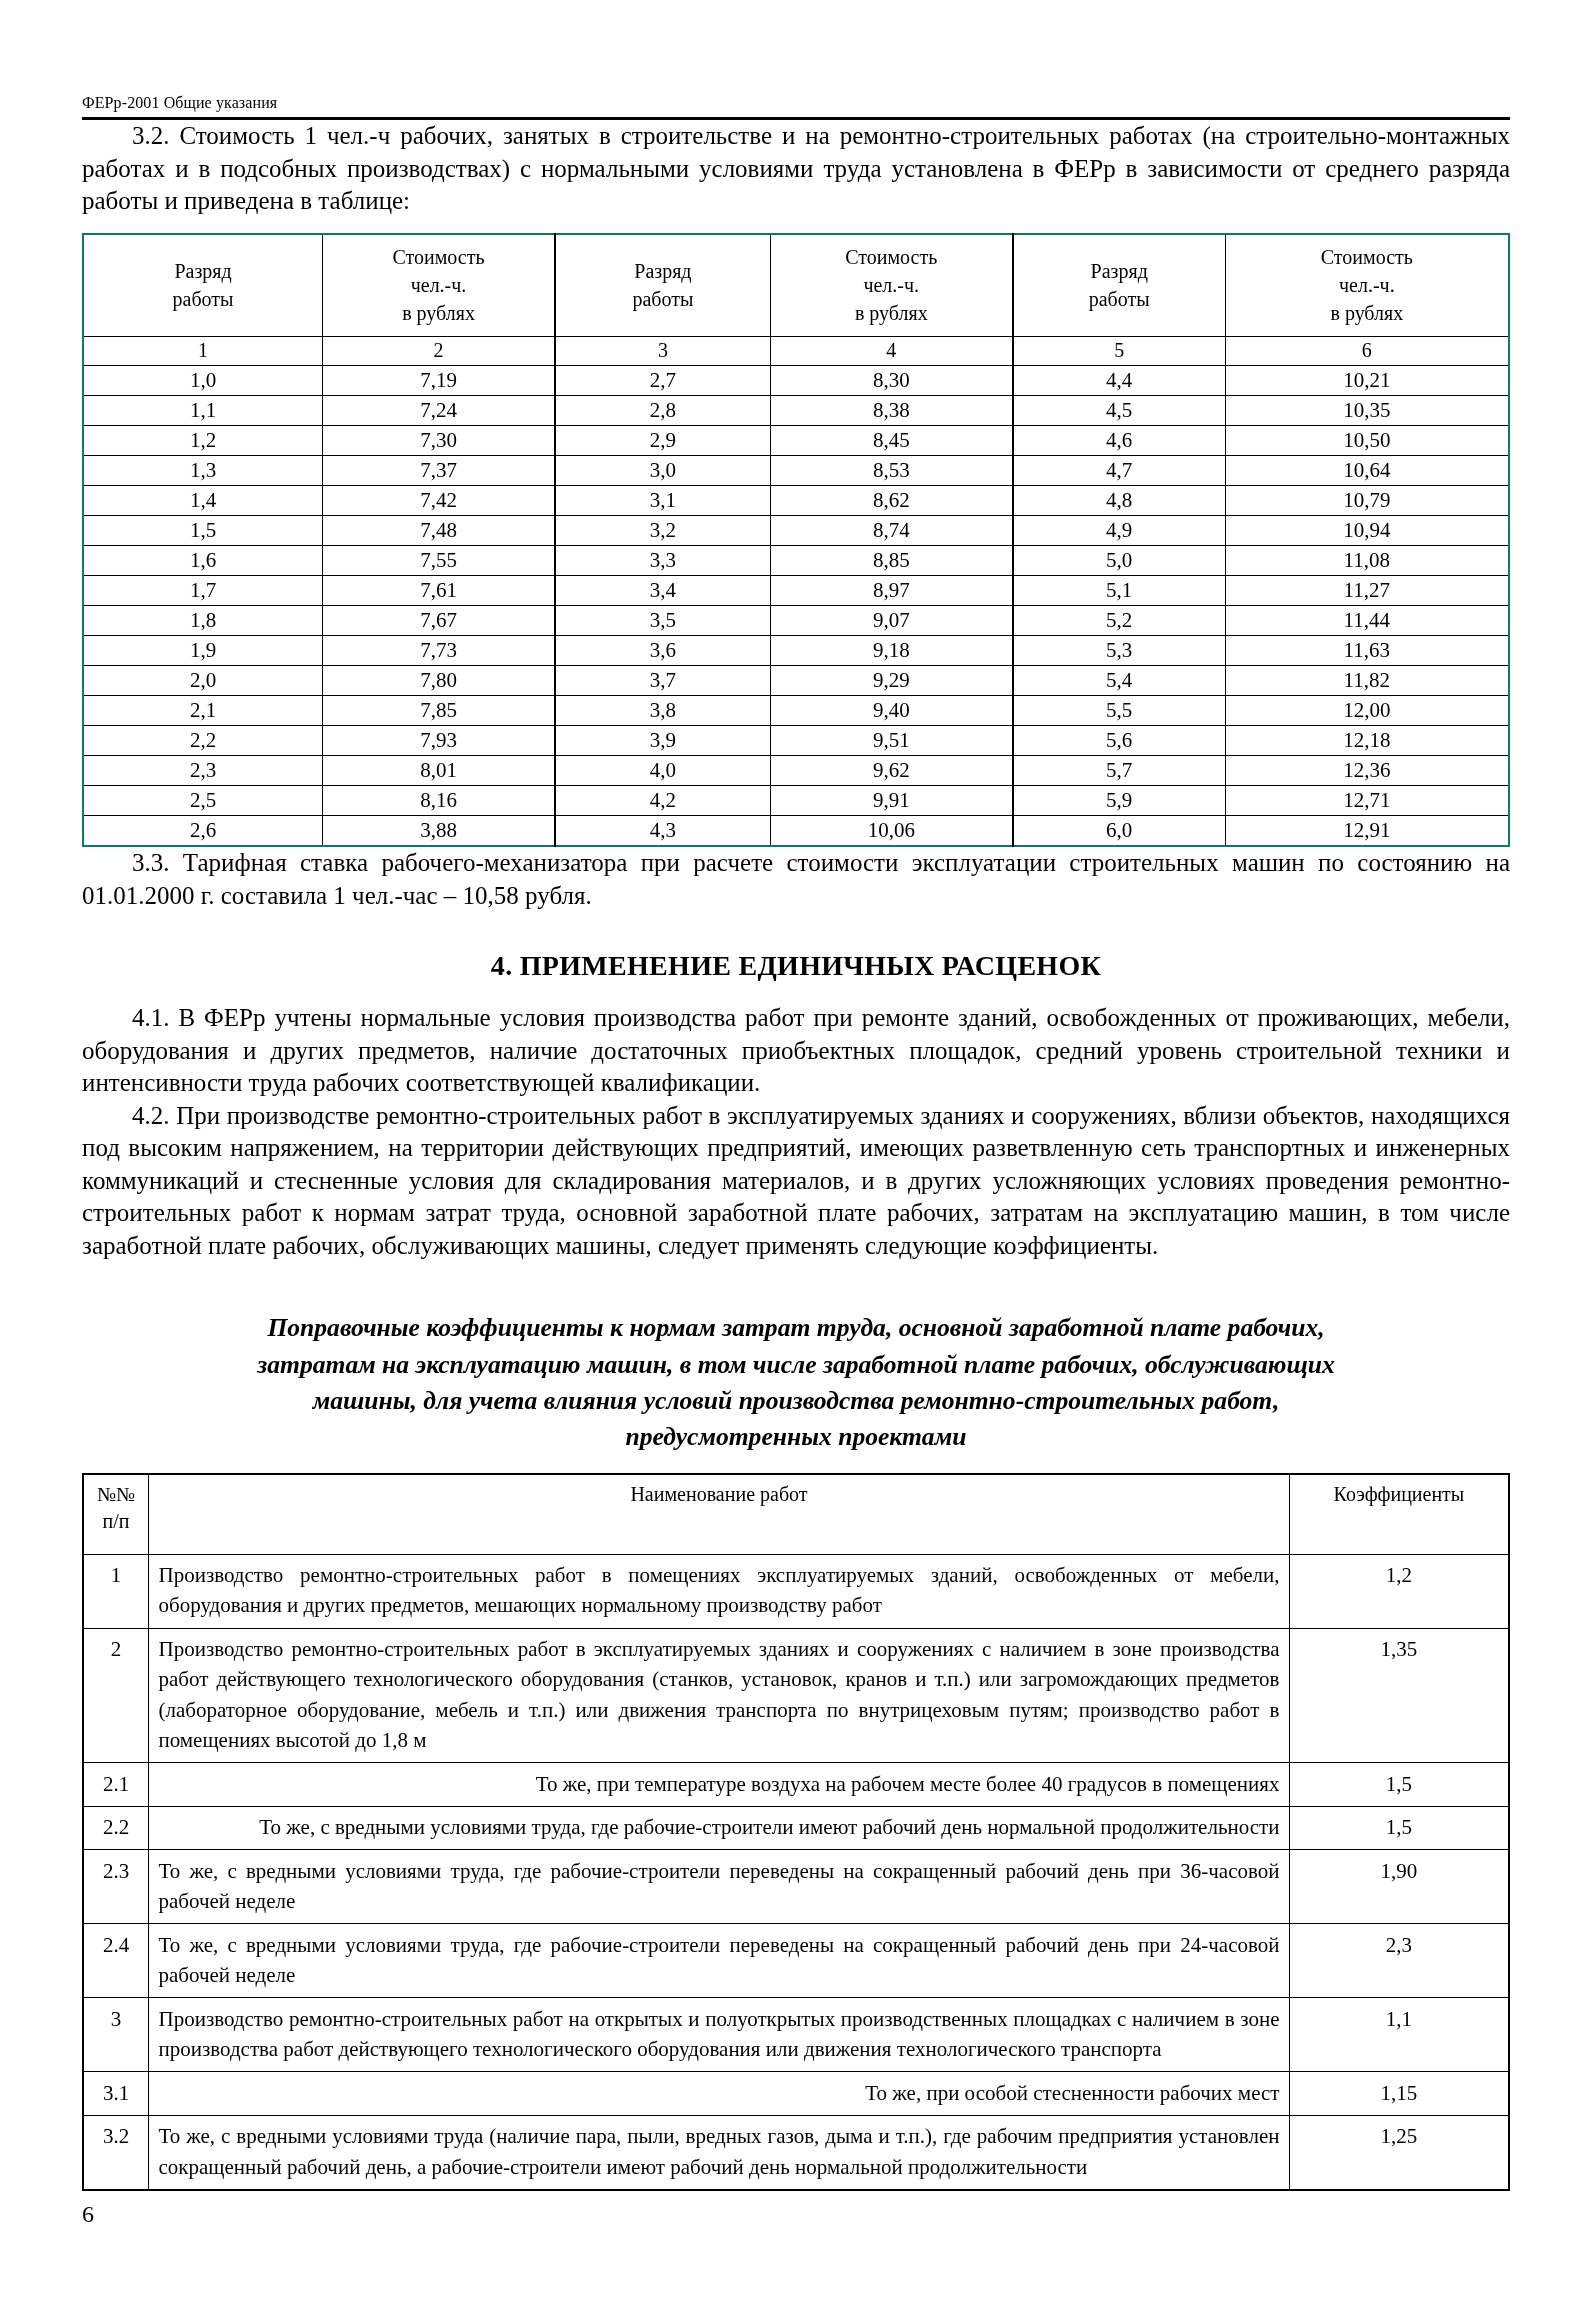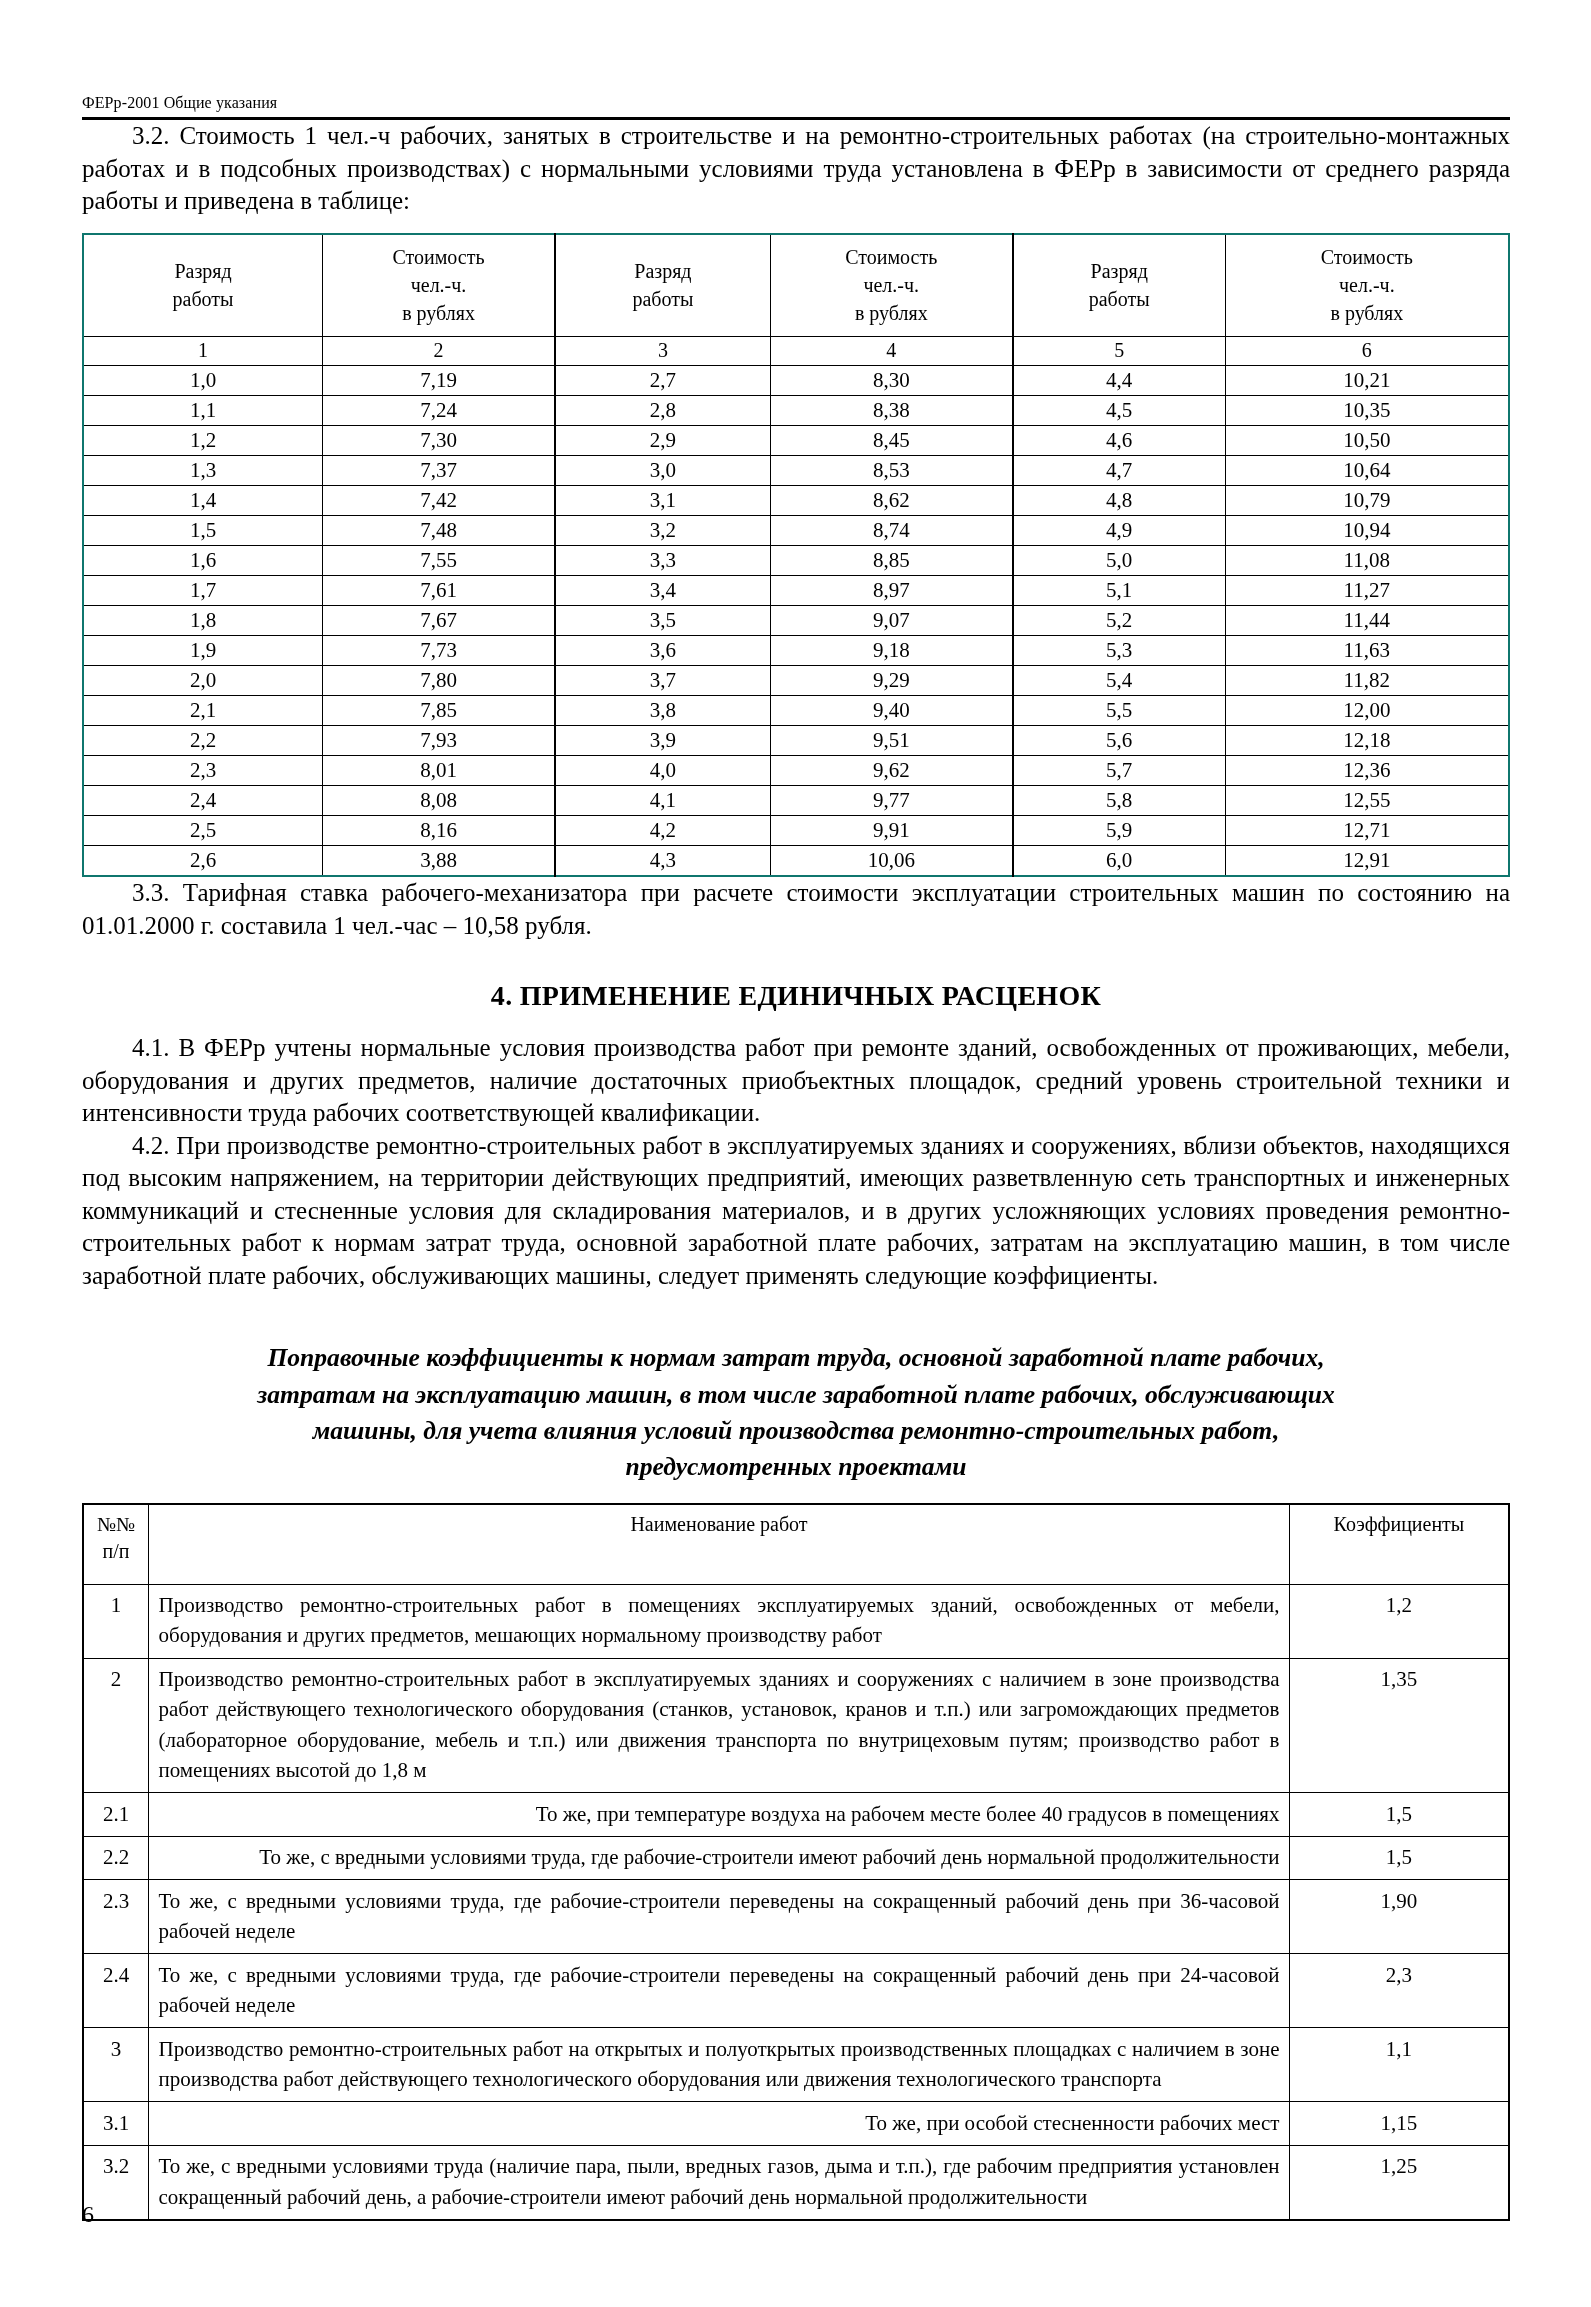--- a/index.html
+++ b/index.html
@@ -320,28 +320,20 @@
           </tr>
           <tr>
             <td>2,3</td>
             <td>8,01</td>
             <td class="grp-sep">4,0</td>
             <td>9,62</td>
             <td class="grp-sep">5,7</td>
             <td>12,36</td>
           </tr>
           <tr>
-            <td>2,4</td>
-            <td>8,08</td>
-            <td class="grp-sep">4,1</td>
-            <td>9,77</td>
-            <td class="grp-sep">5,8</td>
-            <td>12,55</td>
-          </tr>
-          <tr>
             <td>2,5</td>
             <td>8,16</td>
             <td class="grp-sep">4,2</td>
             <td>9,91</td>
             <td class="grp-sep">5,9</td>
             <td>12,71</td>
           </tr>
           <tr>
             <td>2,6</td>
             <td>3,88</td>

